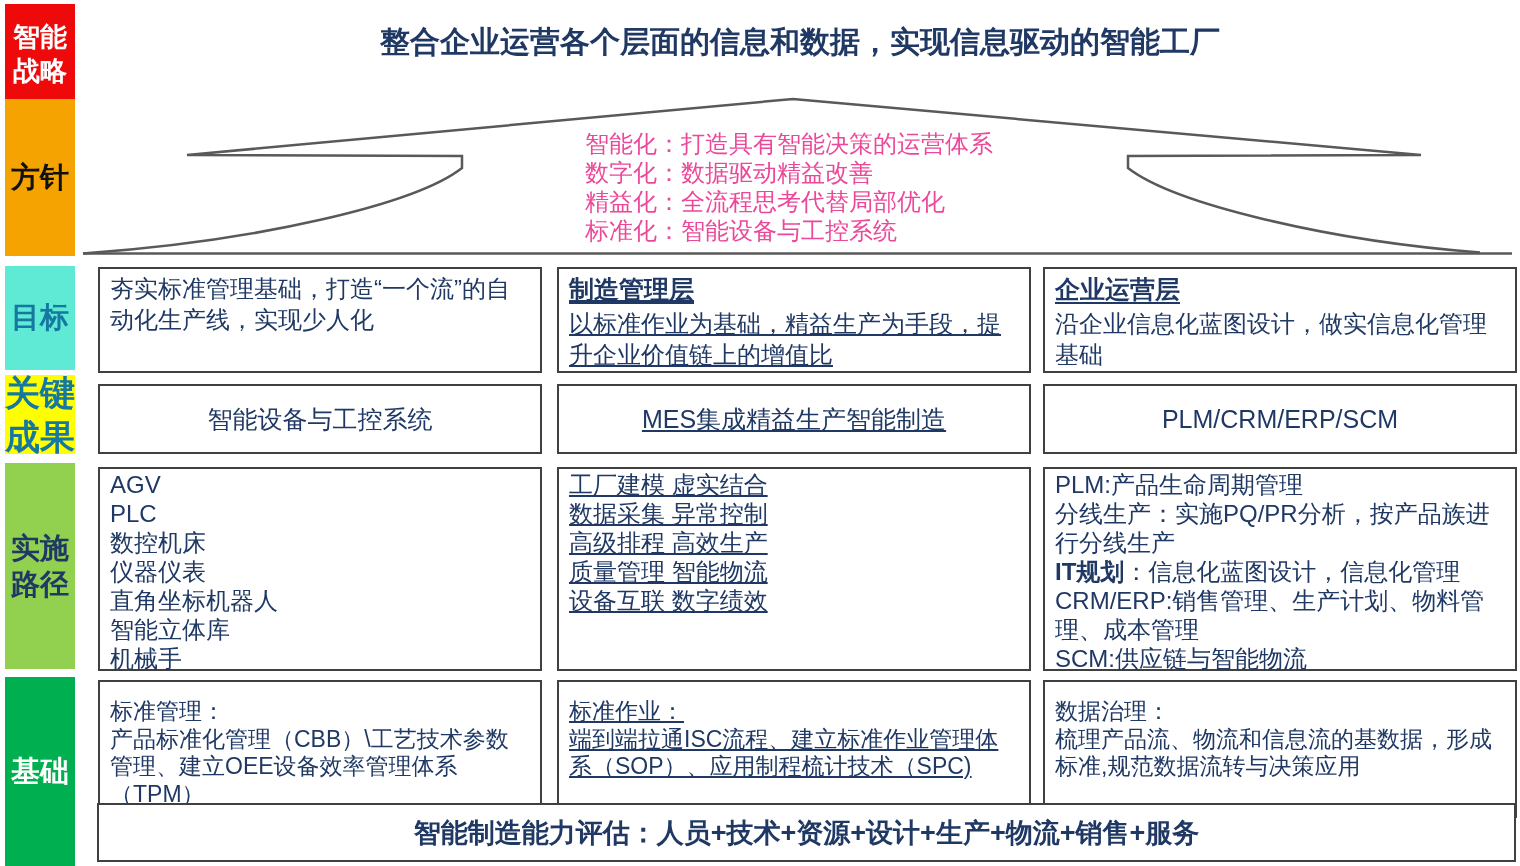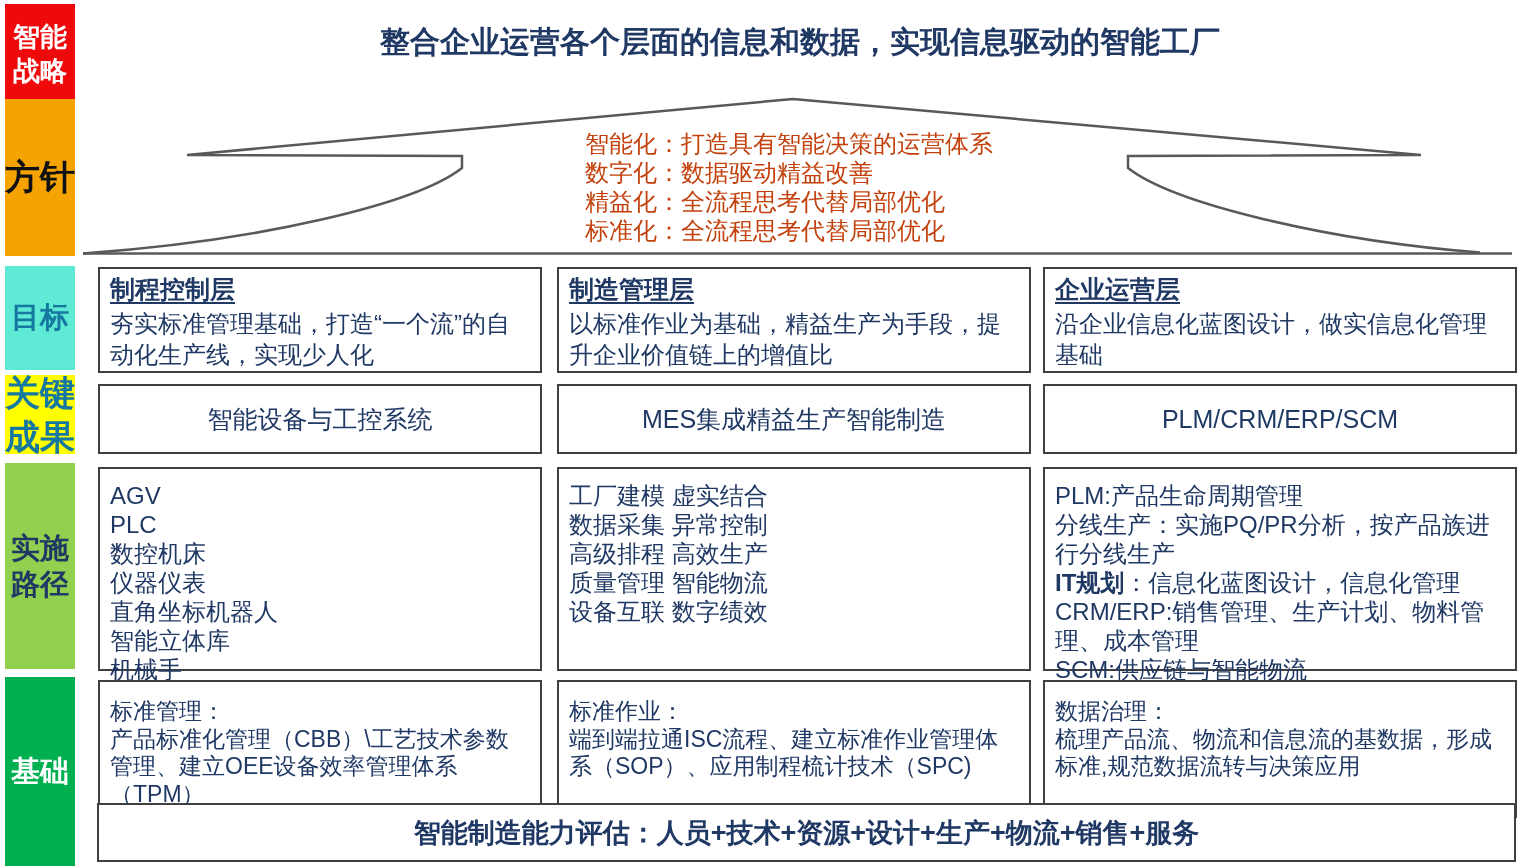--- a/index.html
+++ b/index.html
@@ -7,47 +7,47 @@
     position:relative;width:1520px;height:866px;background:#ffffff;overflow:hidden;
     font-family:"Liberation Sans","DejaVu Sans",sans-serif;color:#1F3864;
   }
   
   .side{
     position:absolute;left:5px;width:70px;box-sizing:border-box;
     display:flex;align-items:center;justify-content:center;text-align:center;
     white-space:pre-line;font-weight:bold;
   }
   .side-strategy{top:4px;height:101px;background:#EE0A0A;color:#ffffff;font-size:27px;line-height:1.25;}
-  .side-policy{top:99px;height:157px;background:#F5A300;color:#111111;font-size:35px;}
+  .side-policy{top:99px;height:157px;background:#F5A300;color:#111111;font-size:29px;}
   .side-goal{top:266px;height:104px;background:#5eead4;color:#1478A0;font-size:29px;}
   .side-key{top:375px;height:79px;background:#FFFF00;color:#1478A0;font-size:35px;line-height:1.25;}
   .side-impl{top:463px;height:206px;background:#92D050;color:#1F3864;font-size:29px;line-height:1.25;}
   .side-found{top:677px;height:189px;background:#00B050;color:#ffffff;font-size:29px;}
   
   .headline{
     position:absolute;top:22px;left:90px;width:1420px;text-align:center;
     font-size:30px;font-weight:bold;color:#1F3864;
   }
   
   .roof-svg{position:absolute;left:0;top:0;pointer-events:none;}
   .policy-lines{
     position:absolute;left:585px;top:129px;width:440px;
-    font-size:24px;line-height:29px;color:#c2410c;white-space:nowrap;
+    font-size:24px;line-height:29px;color:#ec4899;white-space:nowrap;
   }
   
   .box{
     position:absolute;background:#ffffff;border:2px solid #404040;box-sizing:border-box;
     color:#1F3864;
   }
   .c1{left:98px;width:444px;}
-  .c2{left:557px;width:474px;}
+  .c2{left:557px;width:474px;text-decoration:underline;}
   .c3{left:1043px;width:474px;}
   .row-goal{top:267px;height:106px;padding:4px 10px 0 10px;}
   .row-key{top:384px;height:70px;display:flex;align-items:center;justify-content:center;font-size:25px;text-align:center;}
-  .row-impl{top:467px;height:204px;padding:12px 10px 0 10px;font-size:24px;line-height:29px;}
+  .row-impl{top:467px;height:204px;padding:1px 10px 0 10px;font-size:24px;line-height:29px;}
   .row-found{top:680px;height:138px;padding:16px 10px 0 10px;font-size:23px;line-height:27.5px;}
   .goal-title{font-size:25px;font-weight:bold;text-decoration:underline;text-underline-offset:4px;margin:0 0 2px 0;}
   .goal-body{font-size:24px;line-height:31px;margin:0;}
   
   .assessment{
     position:absolute;left:97px;top:803px;width:1419px;height:59px;box-sizing:border-box;
     border:2.5px solid #404040;display:flex;align-items:center;justify-content:center;
     font-size:27px;font-weight:600;color:#1F3864;background:#ffffff;
   }
 </style>
@@ -70,25 +70,24 @@
 
   <svg class="roof-svg" width="1520" height="866" viewBox="0 0 1520 866">
     <path d="M83,253.5 H1512" fill="none" stroke="#595959" stroke-width="2.5"></path>
     <path d="M83,253.5 C260,241 416,204 462,168 L462,156 L187,155 L793,99 L1421,155 L1128,156 L1128,168 C1174,204 1330,241 1480,252.5" fill="#ffffff" fill-opacity="0" stroke="#595959" stroke-width="2.5" stroke-linejoin="miter"></path>
   </svg>
 
   <div class="policy-lines">
     <div>智能化：打造具有智能决策的运营体系</div>
     <div>数字化：数据驱动精益改善</div>
     <div>精益化：全流程思考代替局部优化</div>
-    <div>标准化：全流程思考代替局部优化</div>
+    <div>标准化：智能设备与工控系统</div>
   </div>
 
   <div class="box c1 row-goal">
-    <p class="goal-title">制程控制层</p>
     <p class="goal-body">夯实标准管理基础，打造“一个流”的自动化生产线，实现少人化</p>
   </div>
   <div class="box c2 row-goal">
     <p class="goal-title">制造管理层</p>
     <p class="goal-body">以标准作业为基础，精益生产为手段，提升企业价值链上的增值比</p>
   </div>
   <div class="box c3 row-goal">
     <p class="goal-title">企业运营层</p>
     <p class="goal-body">沿企业信息化蓝图设计，做实信息化管理基础</p>
   </div>

